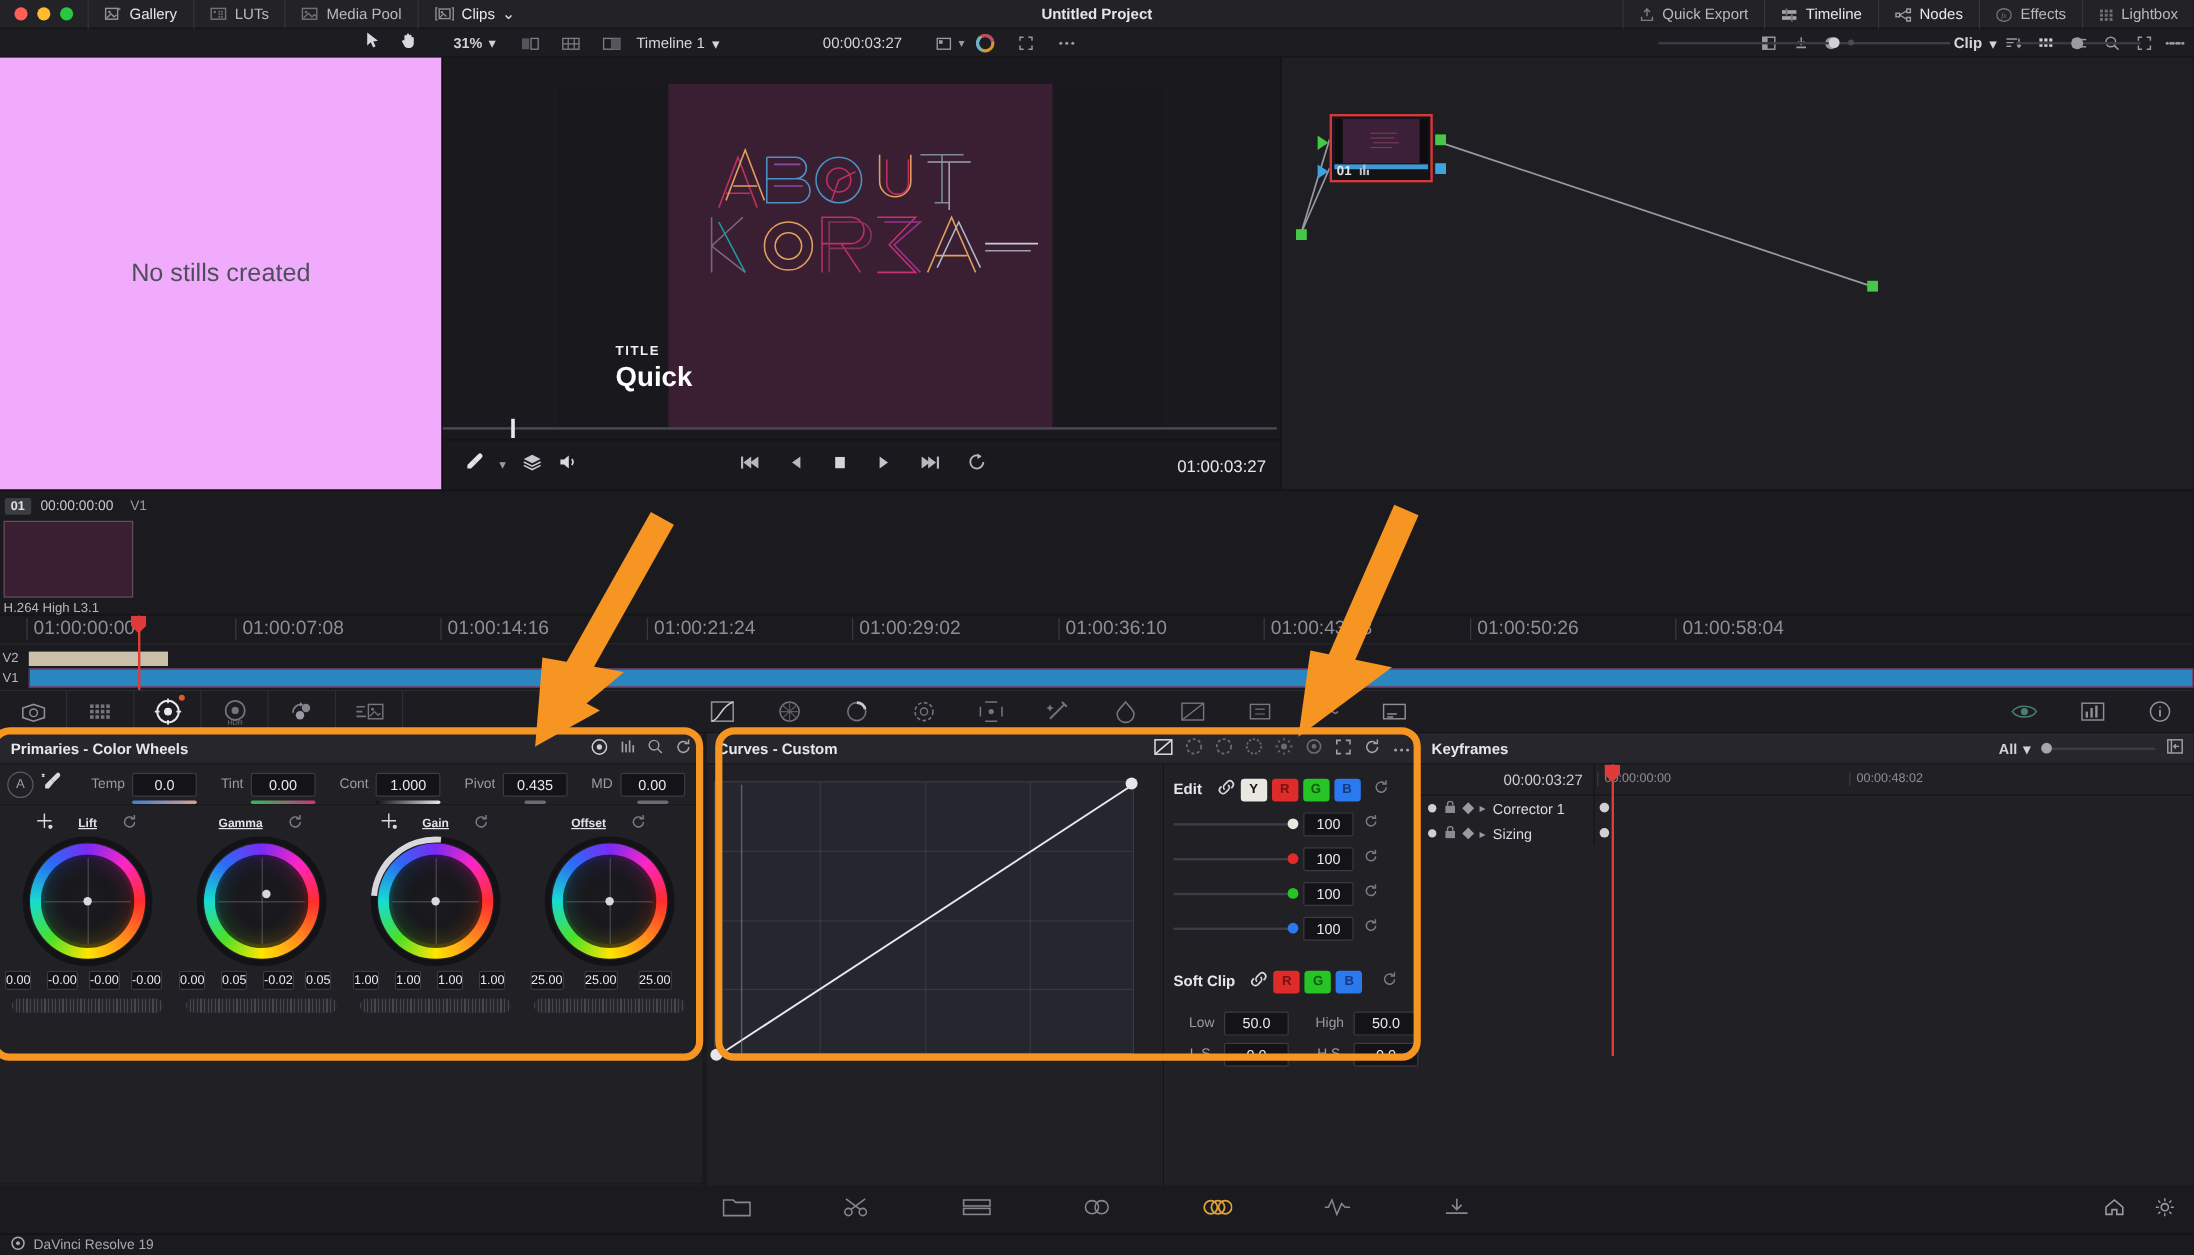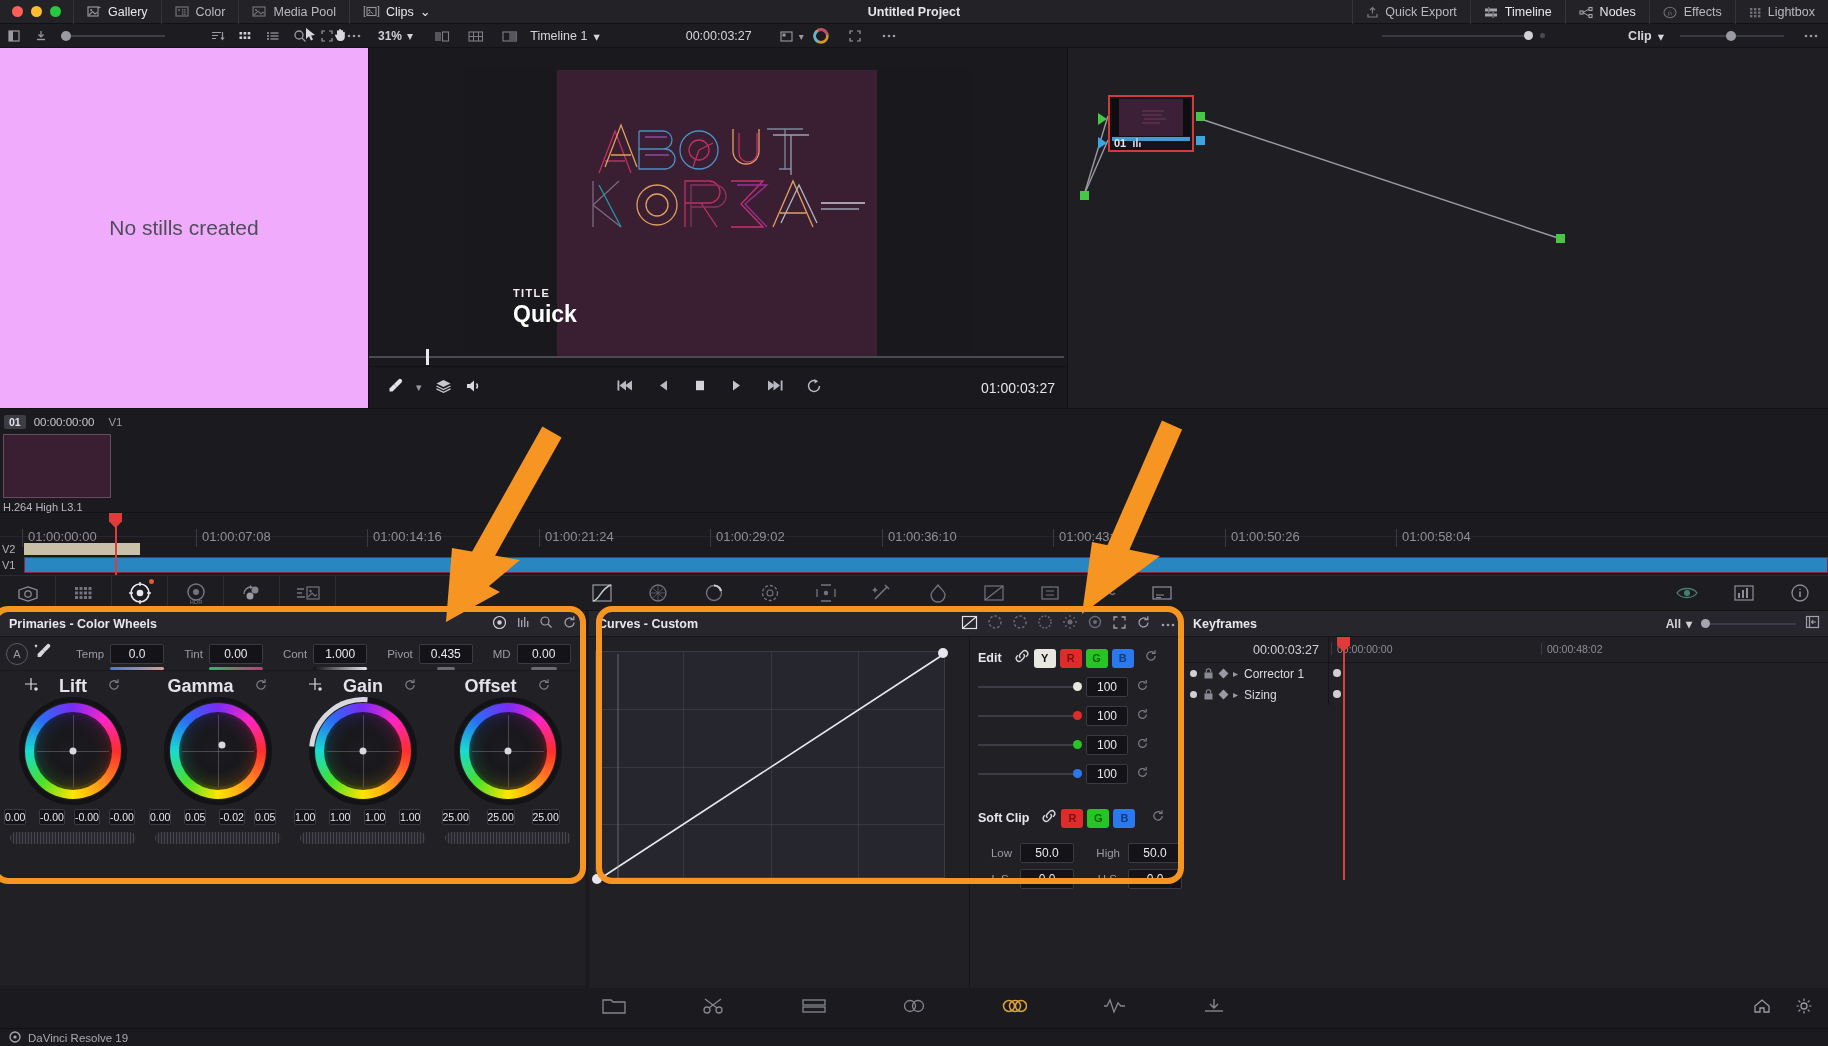--- a/index.html
+++ b/index.html
@@ -35,21 +35,21 @@
     position: absolute; left: 0; right: 0; top: 0; height: 24px;
     display: flex; align-items: center; justify-content: center;
     font-size: 12.5px; color: #e6e6ea; pointer-events: none; font-weight: 600;
   }
   .tb-right { position: absolute; right: 0; top: 0; height: 24px; display: flex; }
 
   
   .toolbar2 {
     position: absolute; left: 0; top: 24px; width: 1828px; height: 24px;
     background: #1d1d21; border-bottom: 1px solid #131316;
-    display: flex; align-items: center;
+    display: flex; align-items: center; justify-content: flex-end;
   }
   .t2-left { display: flex; align-items: center; gap: 0; width: 368px; height: 24px; }
   .t2-cell { display: flex; align-items: center; justify-content: center; width: 34px; height: 24px; color: #9a9aa2; }
   .slider-mini { width: 112px; height: 24px; display: flex; align-items: center; padding-left: 6px; }
   .slider-mini .track { height: 2px; background: #3e3e46; width: 104px; position: relative; }
   .slider-mini .knob { position: absolute; left: 0px; top: -4px; width: 10px; height: 10px; border-radius: 50%; background: #9a9aa2; }
   .zoomsel { display: flex; align-items: center; gap: 5px; font-size: 12px; color: #d0d0d6; padding: 0 8px; }
   .t2-center {
     position: absolute; left: 368px; width: 700px; top: 0; height: 24px;
     display: flex; align-items: center; justify-content: center; gap: 0;
@@ -124,21 +124,21 @@
   .clip-v { font-size: 11.5px; color: #9a9aa2; margin-left: 6px; }
   .clip-thumb {
     position: absolute; left: 3px; top: 25px; width: 108px; height: 64px;
     background: #3a1f33; border: 1px solid #6a4a60;
   }
   .clip-codec { position: absolute; left: 3px; top: 92px; font-size: 11px; color: #b7b7bd; }
 
   
   .tlmini { position: absolute; left: 0; top: 513px; width: 1828px; height: 62px; background: #1b1b1f; }
   .tl-ruler { position: absolute; left: 0; top: 0; width: 1828px; height: 24px; border-bottom: 1px solid #26262c; }
-  .tl-tick { position: absolute; top: 16px; font-size: 13px; color: #8e8e96; border-left: 1px solid #3a3a42; padding-left: 5px; height: 18px; }
+  .tl-tick { position: absolute; top: 2px; font-size: 16px; color: #8e8e96; border-left: 1px solid #3a3a42; padding-left: 5px; height: 18px; }
   .tl-play { position: absolute; top: 0; width: 2px; height: 62px; background: #e03b3b; }
   .tl-playhead { position: absolute; top: 0; width: 13px; height: 15px; background: #e03b3b; clip-path: polygon(0 0,100% 0,100% 55%,50% 100%,0 55%); }
   .tl-rowlabel { position: absolute; left: 2px; font-size: 11px; color: #b4b4ba; }
   .tl-v2clip { position: absolute; left: 24px; top: 30px; height: 12px; background: #c8c0a8; }
   .tl-v1clip { position: absolute; left: 24px; top: 44px; right: 0px; height: 16px; background: #2a86c0; border: 1px solid #8a2640; }
 
   
   .colorbar {
     position: absolute; left: 0; top: 575px; width: 1828px; height: 36px;
     background: #1d1d21; border-top: 1px solid #2a2a31; border-bottom: 1px solid #131316;
@@ -169,21 +169,21 @@
   .lbl { font-size: 11.5px; color: #9b9ba3; }
   .numbox {
     background: #141418; border: 1px solid #3a3a42; color: #e8e8ee;
     font-size: 12px; text-align: center; padding: 2px 0; border-radius: 2px;
   }
   .fgroup { display: flex; align-items: center; gap: 6px; position: relative; }
   .ubar { position: absolute; left: 0; right: 0; bottom: -6px; height: 3px; border-radius: 2px; }
 
   .wheels { display: flex; height: 180px; padding-top: 4px; }
   .wcol { width: 145px; position: relative; }
-  .whdr { display: flex; align-items: center; justify-content: center; gap: 20px; height: 22px; font-size: 18px; color: #e3e3e9; font-weight: 700; }
+  .whdr { display: flex; align-items: center; justify-content: center; gap: 20px; height: 22px; font-size: 10px; color: #e3e3e9; font-weight: 700; text-decoration: underline; }
   .wheel-wrap { position: relative; width: 96px; height: 96px; margin: 6px auto 0; }
   .wheel-ring {
     position: absolute; inset: 0; border-radius: 50%;
     background: conic-gradient(from 90deg, #ff2d2d, #ff8b1e, #ffe500, #49e02a, #17dcd0, #2b6cf5, #7a2bf5, #ff25c4, #ff2d2d);
   }
   .wheel-inner {
     position: absolute; inset: 9px; border-radius: 50%;
     background: radial-gradient(circle at 50% 50%, #2a2a30 38%, rgba(42,42,48,0) 100%),
                 conic-gradient(from 90deg, rgba(255,45,45,.75), rgba(255,139,30,.75), rgba(255,229,0,.75), rgba(73,224,42,.75), rgba(23,220,208,.75), rgba(43,108,245,.75), rgba(122,43,245,.75), rgba(255,37,196,.75), rgba(255,45,45,.75));
     filter: brightness(.42);
@@ -301,21 +301,21 @@
               <g fill="#8a8a92">
                 <rect x="7" y="4" width="1.4" height="1.4"></rect>
                 <rect x="9.2" y="4" width="1.4" height="1.4"></rect>
                 <rect x="7" y="6.2" width="1.4" height="1.4"></rect>
                 <rect x="9.2" y="6.2" width="1.4" height="1.4"></rect>
                 <rect x="7" y="8.4" width="1.4" height="1.4"></rect>
                 <rect x="9.2" y="8.4" width="1.4" height="1.4"></rect>
               </g>
             </svg>
         </span>
-        <span>Color</span>
+        <span>LUTs</span>
       </div>
       <div class="tb-item">
         <span class="ic">
           <svg width="15" height="13" viewBox="0 0 15 13">
               <rect x="1" y="2" width="12" height="9" fill="none" stroke="#8a8a92" stroke-width="1.2"></rect>
               <circle cx="4" cy="5" r="1.1" fill="#8a8a92"></circle>
               <path d="M2 10 L6 6 L9 9 L11 7.2 L12.6 8.6" fill="none" stroke="#8a8a92" stroke-width="1.1"></path>
             </svg>
         </span>
         <span>Media Pool</span>

